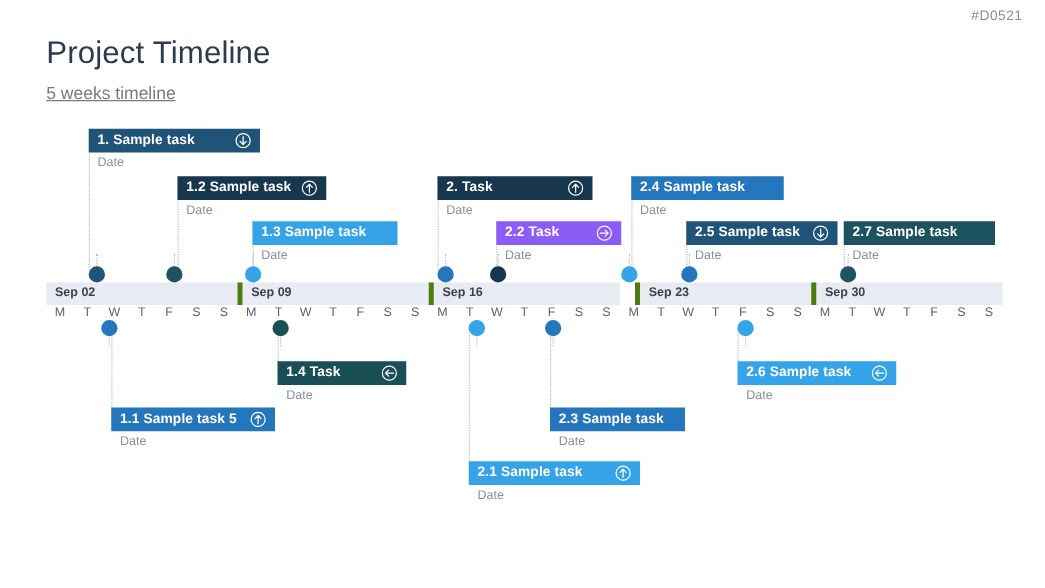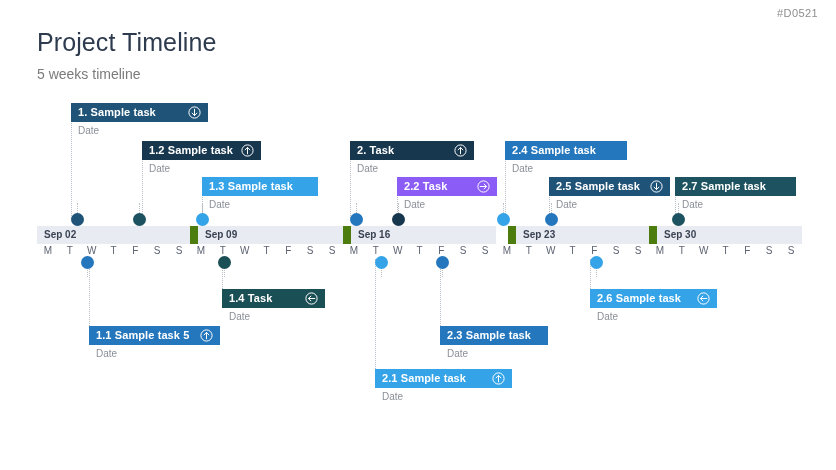--- a/index.html
+++ b/index.html
@@ -19,29 +19,29 @@
     font-family: "Liberation Sans", sans-serif;
   }
 
   .title {
     position: absolute; left: 37px; top: 28px;
     font-size: 25px; color: #2e3b4e; font-weight: 400;
     letter-spacing: .1px;
   }
   .subtitle {
     position: absolute; left: 37px; top: 66px;
-    font-size: 14px; color: #7a7a7a; font-weight: 400;
+    font-size: 14px; color: #7a7a7a; font-weight: 400; text-decoration: underline;
   }
 
   
   .axis { position: absolute; left: 37px; top: 226px; width: 765px; height: 18px; }
   .week {
     position: absolute; top: 0; height: 18px;
     background: #e8ebf2;
-    border-left: 8px solid #4d7c0f;
+    border-left: 4px solid #4d7c0f;
   }
   .week:first-child { border-left: 0; }
   .week-label {
     position: absolute; left: 7px; top: 3px;
     font-size: 10px; font-weight: bold; color: #3a4252;
     white-space: nowrap;
   }
   .days { position: absolute; left: 37px; top: 245px; width: 765px; height: 16px; }
   .day {
     position: absolute; top: 0; text-align: center;

